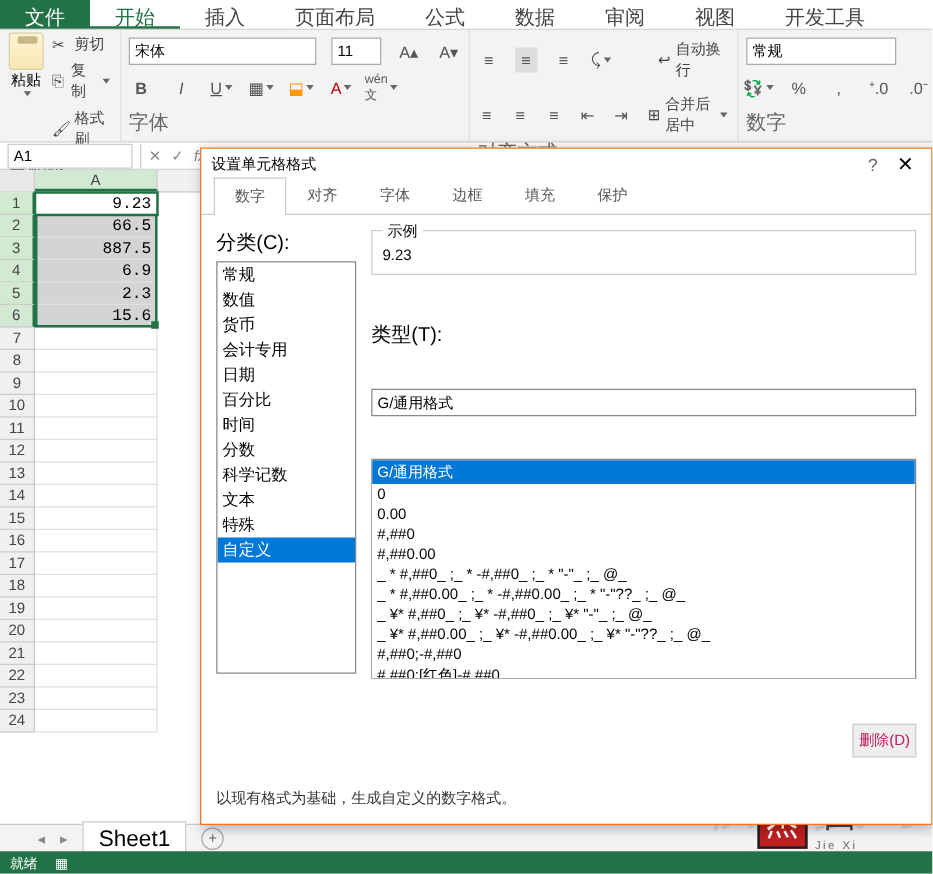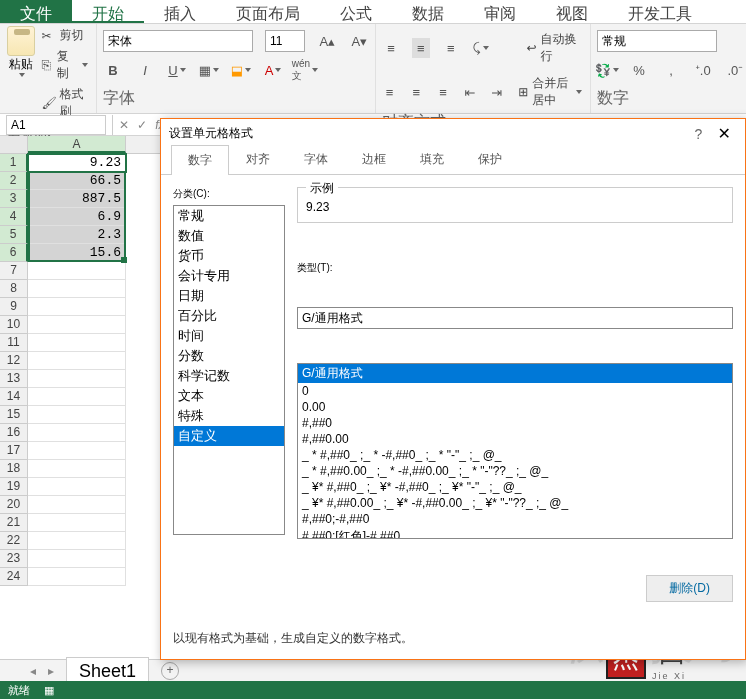--- a/index.html
+++ b/index.html
@@ -64,31 +64,31 @@
 .dialog { position: absolute; left: 160px; top: 118px; width: 586px; height: 542px; background: #fff; border: 1px solid #f97316; box-shadow: 2px 2px 10px rgba(0,0,0,0.3); z-index: 100; display: flex; flex-direction: column; }
 .dlg-title-bar { height: 28px; display: flex; align-items: center; justify-content: space-between; padding: 0 8px; font-size: 12px; }
 .dlg-close { font-size: 16px; cursor: pointer; padding: 0 6px; }
 .dlg-q { font-size: 14px; color: #666; padding: 0 6px; cursor: pointer; }
 .dlg-tabs { display: flex; border-bottom: 1px solid #ccc; padding-left: 10px; height: 28px; align-items: flex-end; }
 .dlg-tab { padding: 6px 16px; font-size: 12px; color: #555; border: 1px solid transparent; border-bottom: none; cursor: pointer; }
 .dlg-tab.active { background: #fff; border-color: #ccc; position: relative; top: 1px; }
 .dlg-body { flex: 1; padding: 12px; display: flex; gap: 12px; }
 .dlg-left { width: 112px; display: flex; flex-direction: column; }
 .dlg-right { flex: 1; display: flex; flex-direction: column; gap: 28px; }
-.label { font-size: 10px; margin-bottom: 4px; }
+.label { font-size: 16px; margin-bottom: 4px; }
 .cat-list { border: 1px solid #888; height: 330px; overflow-y: auto; background: #fff; }
 .cat-item { padding: 1px 4px; font-size: 13px; cursor: pointer; }
 .cat-item.sel { background: #0078d7; color: #fff; }
 .sample-box { border: 1px solid #ccc; padding: 12px 8px 8px 8px; position: relative; margin-bottom: 10px; }
 .sample-lbl { position: absolute; top: -8px; left: 8px; background: #fff; padding: 0 4px; font-size: 12px; }
 .type-input { width: 100%; height: 22px; border: 1px solid #888; padding: 0 4px; font-size: 12px; background: #fff; margin-bottom: 6px; }
 .type-list { border: 1px solid #888; height: 176px; overflow-y: scroll; background: #fff; font-size: 12px; }
 .type-item { padding: 1px 4px; cursor: pointer; font-family: Arial, sans-serif; }
 .type-item.sel { background: #0078d7; color: #fff; }
-.delete-btn { align-self: flex-end; margin-top: 8px; padding: 4px 22px; background: #eee; border: 1px solid #ccc; color: #0369a1; font-size: 12px; }
+.delete-btn { align-self: flex-end; margin-top: 8px; padding: 4px 4px; background: #eee; border: 1px solid #ccc; color: #be185d; font-size: 12px; }
 .dlg-note { font-size: 12px; padding: 12px; color: #333; }
 
 
 .watermark { position: absolute; right: 8px; bottom: 26px; font-size: 44px; color: #c0c0c0; opacity: 0.45; font-family: KaiTi, serif; font-style: italic; pointer-events: none; z-index: 50; }
 .logo-box { position: absolute; right: 100px; bottom: 20px; width: 40px; height: 40px; background: #c02020; border: 2px solid #222; z-index: 51; color: #fff; font-size: 26px; text-align: center; line-height: 36px; font-family: KaiTi, serif; }
 .logo-txt { position: absolute; right: 60px; bottom: 28px; font-size: 28px; color: #444; z-index: 51; font-family: KaiTi, serif; }
 .logo-sub { position: absolute; right: 60px; bottom: 18px; font-size: 9px; color: #666; z-index: 51; letter-spacing: 2px; }
 </style>
 </head>
 <body>

